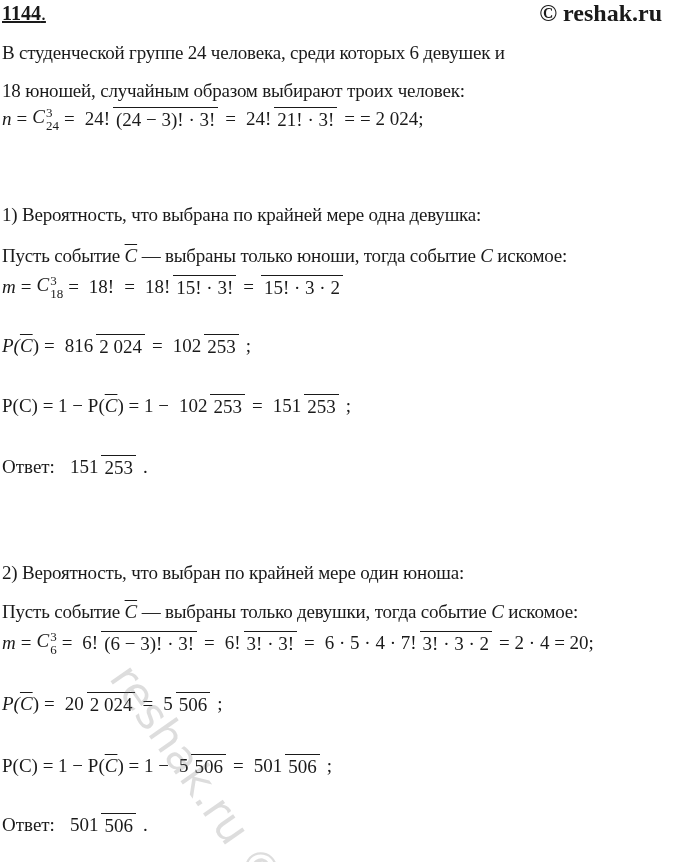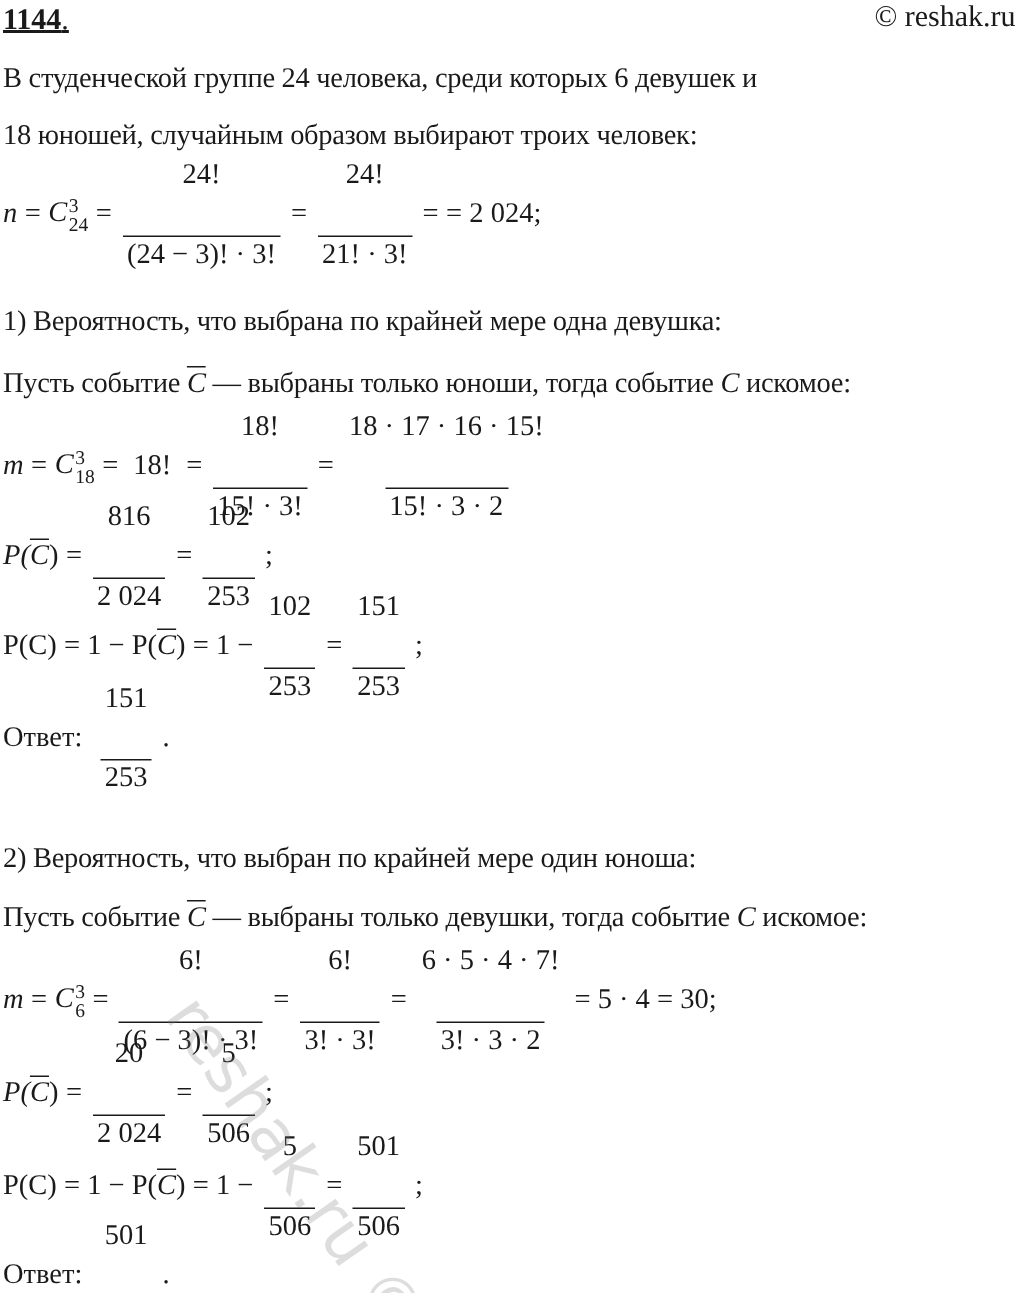--- a/index.html
+++ b/index.html
@@ -4,28 +4,28 @@
 <style>
   html, body { margin: 0; padding: 0; background: #ffffff; }
   body {
     width: 677px; height: 862px; position: relative; overflow: hidden;
     font-family: "Liberation Serif", "DejaVu Serif", serif;
     color: #1a1a1a; font-size: 19px;
   }
   .abs { position: absolute; white-space: nowrap; }
   .title { left: 2px; top: 2px; font-weight: bold; font-size: 20px; text-decoration: underline; }
   .title .dot { font-weight: normal; }
-  .brand { right: 0; top: 0px; font-size: 20px; }
+  .brand { right: 15px; top: 0px; font-size: 24px; font-weight: bold; }
   .txt { left: 2px; font-size: 19px; letter-spacing: -0.2px; }
   .math { left: 2px; display: flex; align-items: center; font-size: 19px; }
   .math > * { margin-right: 5px; }
   .var { font-style: italic; }
-  .frac { display: inline-flex; flex-direction: column; align-items: center; text-align: right; line-height: 1.15; padding: 0 2px; }
+  .frac { display: inline-flex; align-items: center; text-align: right; line-height: 1.15; padding: 0 2px; }
   .frac .num { padding: 0 3px 1px; }
-  .frac .den { border-top: 1.5px solid #1a1a1a; padding: 1px 3px 0; margin-top: 28px; }
+  .frac .den { border-top: 1.5px solid #1a1a1a; padding: 1px 3px 0; }
   .cbar { text-decoration: overline; font-style: italic; }
   .sub-sup { display: inline-flex; flex-direction: column; font-size: 13px; line-height: 1; vertical-align: middle; margin-left: 1px; }
   .watermark {
     left: 40px; top: 690px; width: 170px; height: 160px;
     color: rgba(120,120,120,0.25); font-size: 44px; font-family: "DejaVu Sans", sans-serif;
     transform: rotate(55deg); pointer-events: none;
   }
   .answer-label { margin-right: 10px !important; }
 </style>
 </head>
@@ -73,21 +73,20 @@
   <span class="frac">
       <span class="num">18!</span>
     </span>
   <span>=</span>
   <span class="frac">
       <span class="num">18!</span>
       <span class="den">15! · 3!</span>
     </span>
   <span>=</span>
   <span class="frac">
-      <span class="num">18 · 17 · 16 · 15!</span>
       <span class="den">15! · 3 · 2</span>
     </span>
 </div>
 <div class="abs math" style="top:334px">
   <span><span class="var">P(</span><span class="cbar">C</span><span>)</span></span>
   <span>=</span>
   <span class="frac">
       <span class="num">816</span>
       <span class="den">2 024</span>
     </span>
@@ -139,21 +138,21 @@
   <span>=</span>
   <span class="frac">
       <span class="num">6!</span>
       <span class="den">3! · 3!</span>
     </span>
   <span>=</span>
   <span class="frac">
       <span class="num">6 · 5 · 4 · 7!</span>
       <span class="den">3! · 3 · 2</span>
     </span>
-  <span>= 5 · 4 = 30;</span>
+  <span>= 2 · 4 = 20;</span>
 </div>
 <div class="abs math" style="top:692px">
   <span><span class="var">P(</span><span class="cbar">C</span><span>)</span></span>
   <span>=</span>
   <span class="frac">
       <span class="num">20</span>
       <span class="den">2 024</span>
     </span>
   <span>=</span>
   <span class="frac">

